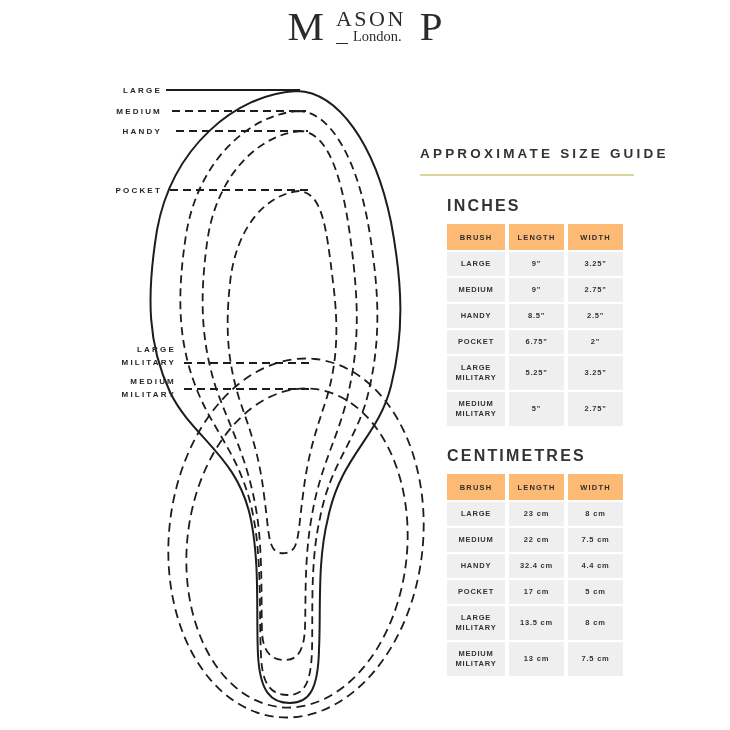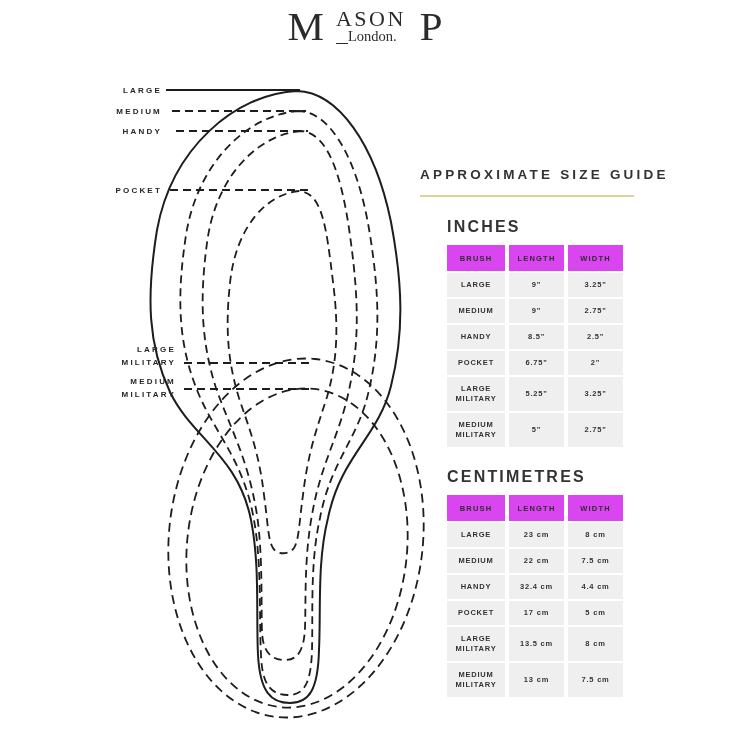--- a/index.html
+++ b/index.html
@@ -10,54 +10,54 @@
 
   
   .logo{
     position:absolute;top:8px;left:0;right:0;
     display:flex;justify-content:center;align-items:flex-start;
     font-family:"Liberation Serif",serif;color:#2b2b2b;
   }
   .logo-initial{font-size:41px;line-height:36px;font-weight:400;}
   .logo-stack{display:flex;flex-direction:column;margin:1px 14px 0 12px;}
   .logo-word{font-size:22px;line-height:19px;letter-spacing:2.5px;}
-  .logo-sub{font-size:14.5px;line-height:16px;display:flex;align-items:flex-end;}
+  .logo-sub{font-size:14.5px;line-height:16px;display:flex;align-items:flex-end;gap:5px;}
   .rule{border-top:1.5px solid #2b2b2b;display:inline-block;}
   .rule-short{width:12px;}
   .rule-long{width:27px;}
 
   
   .diagram{position:absolute;inset:0;}
   .diagram svg{position:absolute;inset:0;}
   .dl{
     position:absolute;width:110px;text-align:right;
     font-size:8px;font-weight:600;line-height:13px;letter-spacing:2.2px;
     color:#262626;white-space:pre-line;
   }
   .dl-large{left:52px;top:84px;}
   .dl-medium{left:52px;top:105px;}
   .dl-handy{left:52px;top:125px;}
   .dl-pocket{left:52px;top:184px;}
   .dl-lmil{left:66px;top:343px;}
   .dl-mmil{left:66px;top:375px;}
 
   
-  .size-guide{position:absolute;left:420px;top:167px;width:214px;}
+  .size-guide{position:absolute;left:420px;top:146px;width:214px;}
   .sg-title{
     margin:0;font-size:13.5px;font-weight:700;letter-spacing:3.2px;
     color:#323232;white-space:nowrap;
   }
   .sg-rule{height:2px;margin-top:13px;}
   .sg-section{margin-top:21px;padding-left:27px;}
   .sg-heading{
     margin:0 0 9px 0;font-size:16px;font-weight:700;letter-spacing:2.2px;color:#333;
   }
   .grid{display:grid;grid-template-columns:58px 55px 55px;gap:2px 4px;}
   .th{
-    background:#d946ef;min-height:26px;display:flex;align-items:center;justify-content:center;
+    background:#fdba74;min-height:26px;display:flex;align-items:center;justify-content:center;
     font-size:7.5px;font-weight:700;letter-spacing:1.2px;color:#2e2e2e;
   }
   .td{
     background:#efefef;display:flex;align-items:center;justify-content:center;
     font-size:7.5px;font-weight:600;letter-spacing:0.8px;color:#333;
     padding:7px 2px;text-align:center;line-height:10px;
   }
 </style>
 </head>
 <body>

